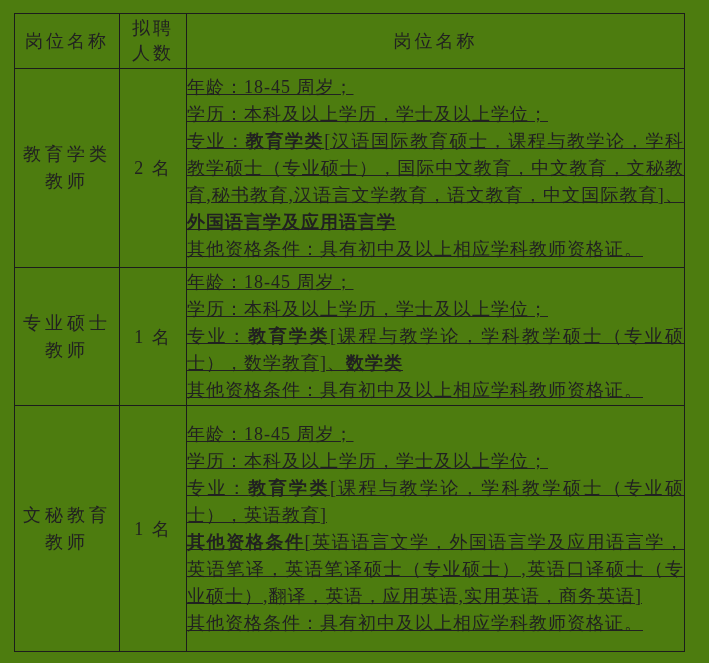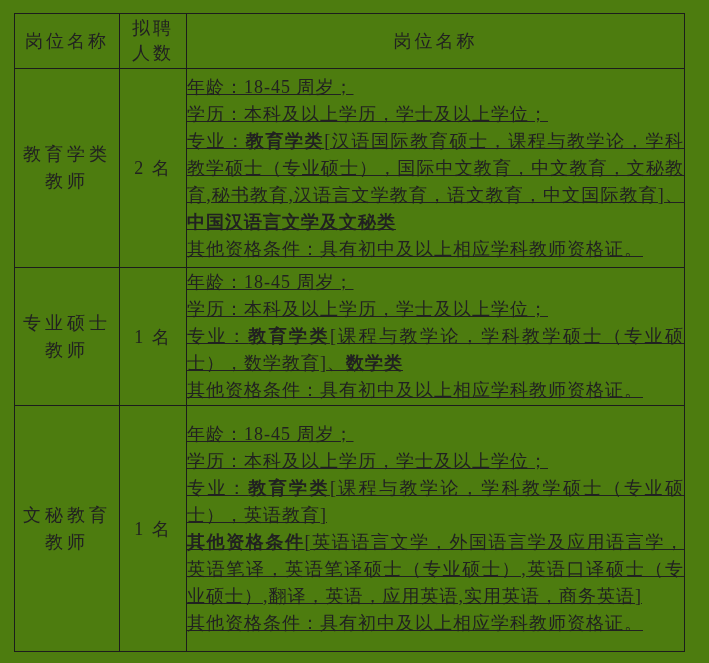--- a/index.html
+++ b/index.html
@@ -94,21 +94,21 @@
     <tbody>
         <tr class="row-0">
           <td class="position-cell">
             <div class="pline">教育学类</div>
             <div class="pline">教师</div>
           </td>
           <td class="count-cell">2 名</td>
           <td class="conditions-cell">
             <div class="para"><span>年龄：18-45 周岁；</span></div>
             <div class="para"><span>学历：本科及以上学历，学士及以上学位；</span></div>
-            <div class="para"><span>专业：</span><span class="seg-bold">教育学类</span><span>[汉语国际教育硕士，课程与教学论，学科教学硕士（专业硕士），国际中文教育，中文教育，文秘教育,秘书教育,汉语言文学教育，语文教育，中文国际教育]、</span><span class="seg-bold">中国汉语言文学及文秘类</span></div>
+            <div class="para"><span>专业：</span><span class="seg-bold">教育学类</span><span>[汉语国际教育硕士，课程与教学论，学科教学硕士（专业硕士），国际中文教育，中文教育，文秘教育,秘书教育,汉语言文学教育，语文教育，中文国际教育]、</span><span class="seg-bold">外国语言学及应用语言学</span></div>
             <div class="para"><span>其他资格条件：具有初中及以上相应学科教师资格证。</span></div>
           </td>
         </tr>
         <tr class="row-1">
           <td class="position-cell">
             <div class="pline">专业硕士</div>
             <div class="pline">教师</div>
           </td>
           <td class="count-cell">1 名</td>
           <td class="conditions-cell">

